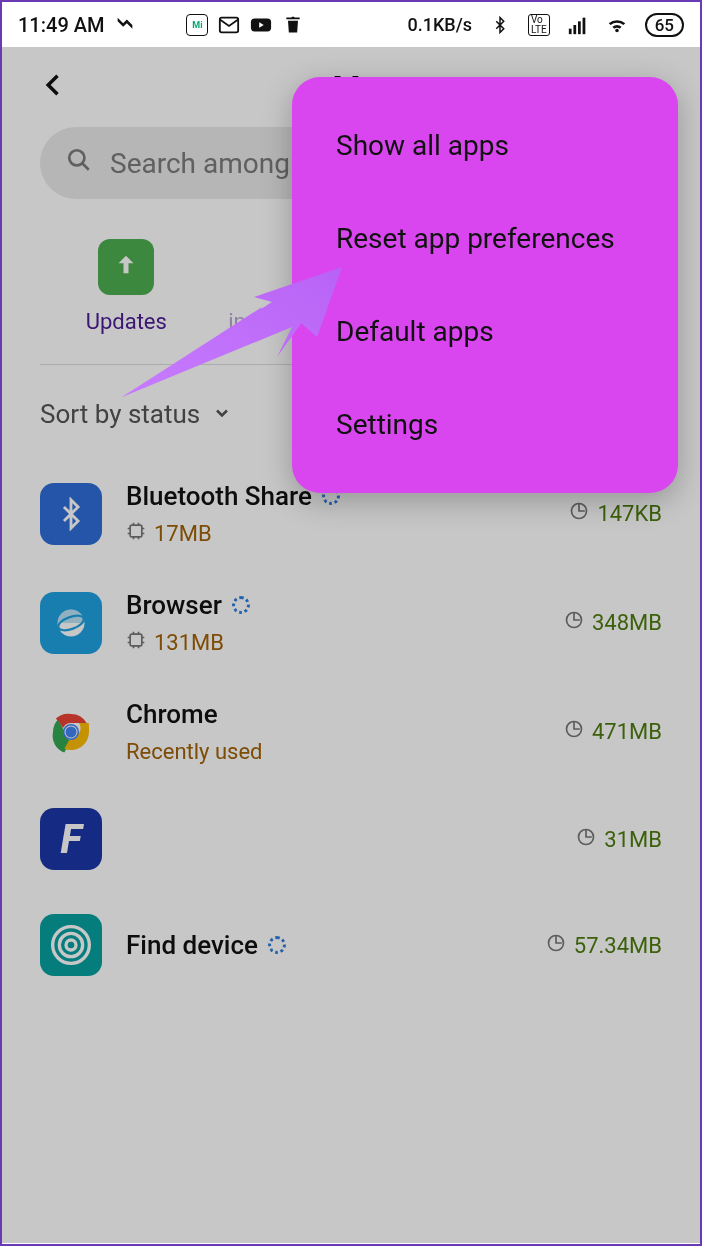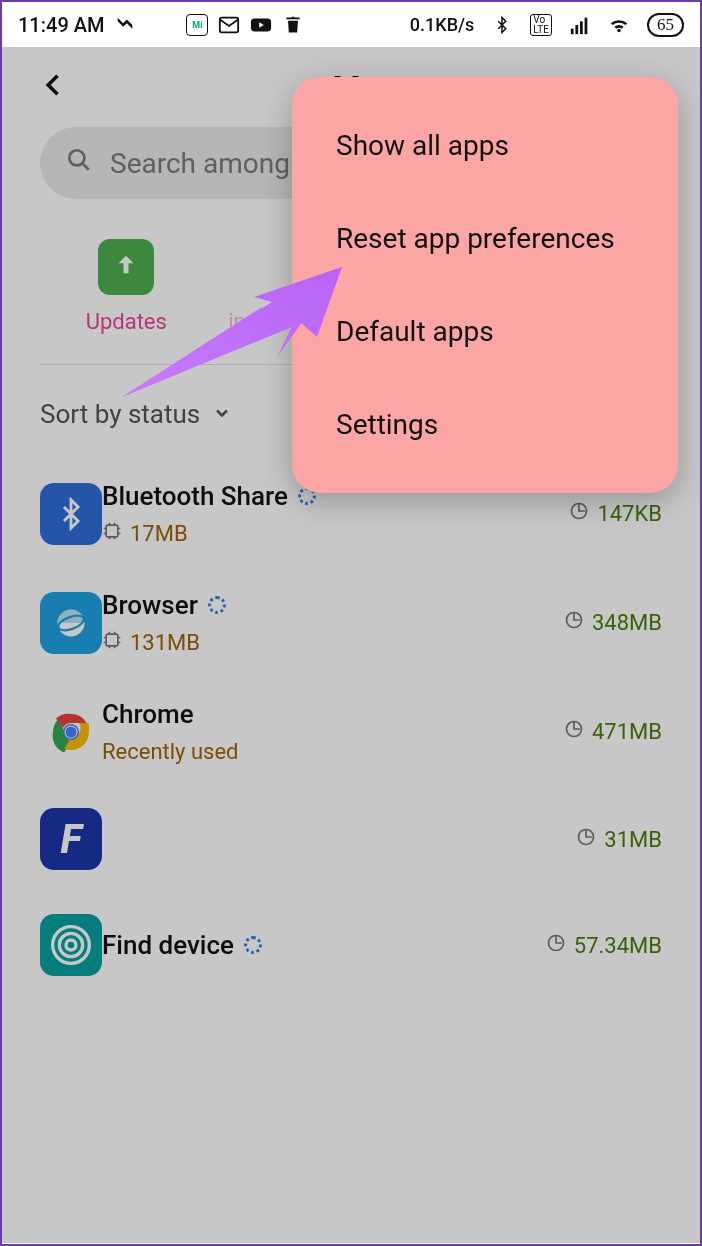--- a/index.html
+++ b/index.html
@@ -4,47 +4,47 @@
 <style>
   * { margin: 0; padding: 0; box-sizing: border-box; }
   html, body { width: 702px; height: 1246px; font-family: -apple-system, Roboto, Arial, sans-serif; }
   body { background: #fff; position: relative; overflow: hidden; border: 2px solid #6a3ab2; }
 
   
   .status-bar { height: 45px; background: #fff; display: flex; align-items: center; padding: 0 16px; font-size: 20px; font-weight: 500; color: #111; }
   .status-left { display: flex; align-items: center; gap: 10px; }
   .status-right { margin-left: auto; display: flex; align-items: center; gap: 17px; }
   .status-ico { width: 22px; height: 22px; display:inline-flex; align-items:center; justify-content:center; }
-  .battery { border: 2px solid #111; border-radius: 12px; padding: 0 8px; font-size: 17px; display:inline-flex; align-items:center; gap:2px;font-family:Liberation Serif, serif; }
+  .battery { border: 2px solid #111; border-radius: 12px; padding: 0 8px; font-size: 17px; display:inline-flex; align-items:center; gap:2px; }
 
   
   .page { position: relative; height: calc(100% - 46px); }
   .underlay { position: absolute; inset: 0; padding: 0 38px; }
   .header { display: flex; align-items: center; height: 80px; }
   .back { font-size: 34px; font-weight: 300; margin-right: 30px; }
   .title { font-size: 32px; font-weight: 600; text-align:center; flex:1; margin-right:50px;}
   .search { background: #e9e9e9; border-radius: 40px; height: 72px; display: flex; align-items: center; padding: 0 26px; gap: 18px; color: #7b7b7b; font-size: 28px; }
   .tabs { display: flex; justify-content: space-around; margin-top: 40px; padding: 0 20px 30px; border-bottom: 1px solid #ddd; width: 45%; }
-  .tab { display: flex; flex-direction: column; align-items: center; gap: 14px; font-size: 22px; color: #ec4899; }
+  .tab { display: flex; flex-direction: column; align-items: center; gap: 14px; font-size: 22px; color: #4c1d95; }
   .tab-icon-updates { width: 56px; height: 56px; background: #4caf50; border-radius: 12px; display:flex;align-items:center;justify-content:center;color:#fff;font-size:30px; }
   .sort { display: flex; align-items: center; gap: 12px; font-size: 26px; color: #555; margin: 34px 0 30px; }
   .list { display: flex; flex-direction: column; }
-  .item { display: flex; align-items: center; padding: 22px 0; }
+  .item { display: flex; align-items: center; gap: 24px; padding: 22px 0; }
   .app-icon { width: 62px; height: 62px; border-radius: 14px; display:flex;align-items:center;justify-content:center;font-size:34px;color:#fff;}
   .app-main { display:flex; flex-direction:column; gap:10px; min-width:260px;}
   .app-name { font-size: 26px; font-weight: 500; color:#111; display:flex; align-items:center; gap:10px;}
   .app-sub { font-size: 22px; color: #a16207; display:flex;align-items:center;gap:8px;}
   .app-data { margin-left:auto; font-size: 22px; color: #4d7c0f; display:flex;align-items:center;gap:8px;}
   .running-dot { width:18px;height:18px;border:3px dotted #2f7de1;border-radius:50%; }
 
   
   .dim { position: absolute; inset: 0; background: rgba(0,0,0,0.22); }
 
   
-  .menu { position: absolute; top: 30px; right: 22px; width: 386px; background: #fca5a5; border-radius: 28px; box-shadow: 0 8px 30px rgba(0,0,0,0.25); padding: 22px 0; display:flex; flex-direction:column; }
+  .menu { position: absolute; top: 30px; right: 22px; width: 386px; background: #d946ef; border-radius: 28px; box-shadow: 0 8px 30px rgba(0,0,0,0.25); padding: 22px 0; display:flex; flex-direction:column; }
   .menu-item { padding: 30px 44px; font-size: 28px; color: #111; }
 
   
   .pointer { position: absolute; top: 220px; left: 110px; width: 230px; height: 140px; pointer-events: none; }
 </style>
 </head>
 <body>
 
 <div class="status-bar">
   <div class="status-left">

